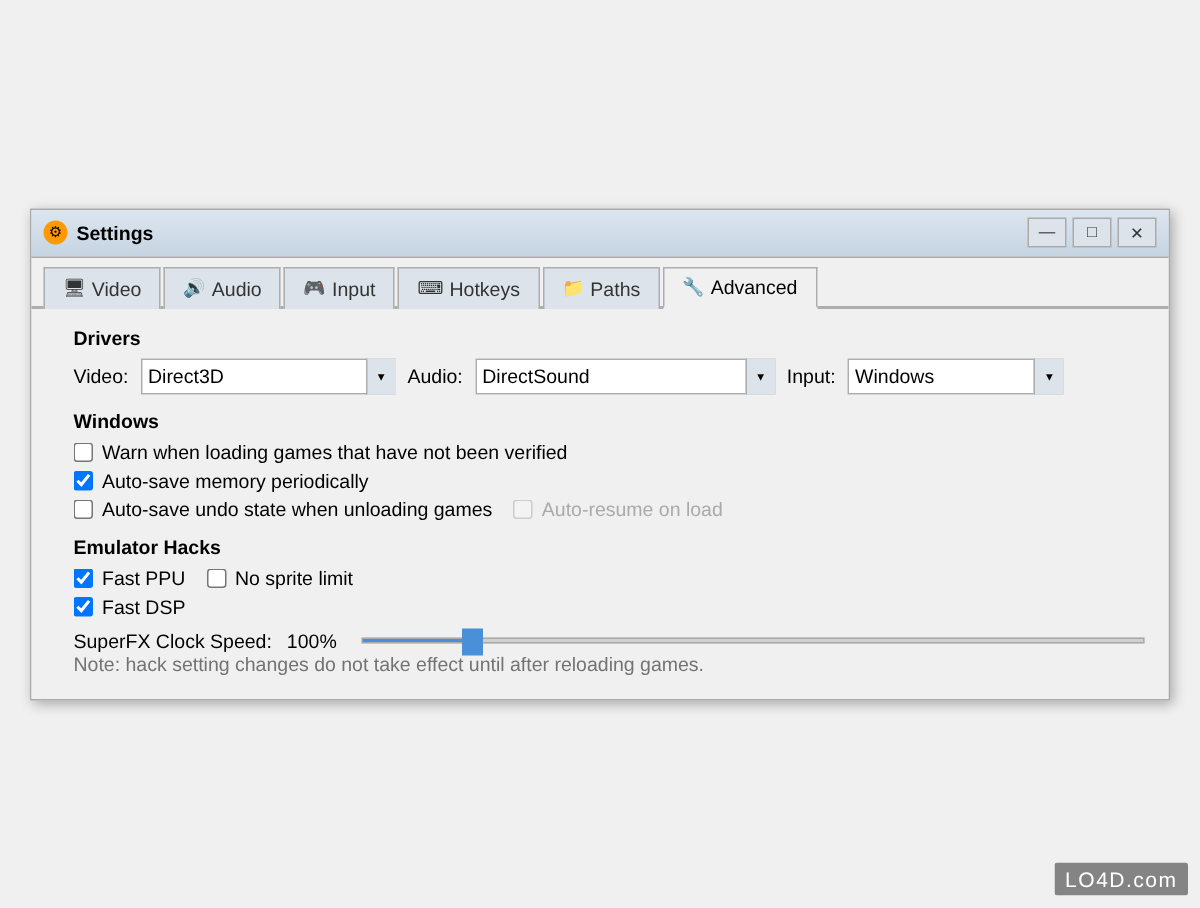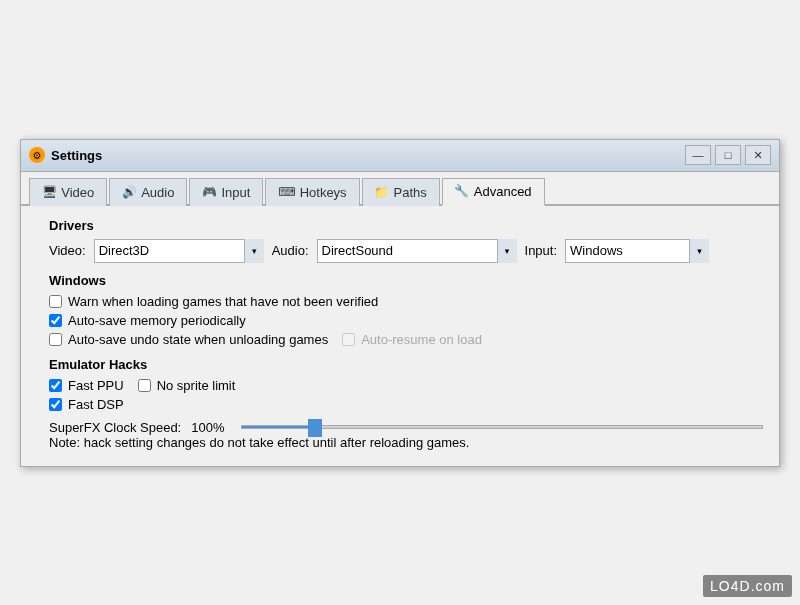--- a/index.html
+++ b/index.html
@@ -212,21 +212,21 @@
       left: 14%;
       width: 14px;
       height: 18px;
       background: #4a90d9;
       cursor: pointer;
     }
 
     
     .note-text {
       font-size: 13px;
-      color: #000000;
+      color: #737373;
     }
 
     
     .watermark {
       position: fixed;
       bottom: 8px;
       right: 8px;
       background: rgba(0,0,0,0.45);
       color: white;
       font-size: 14px;

